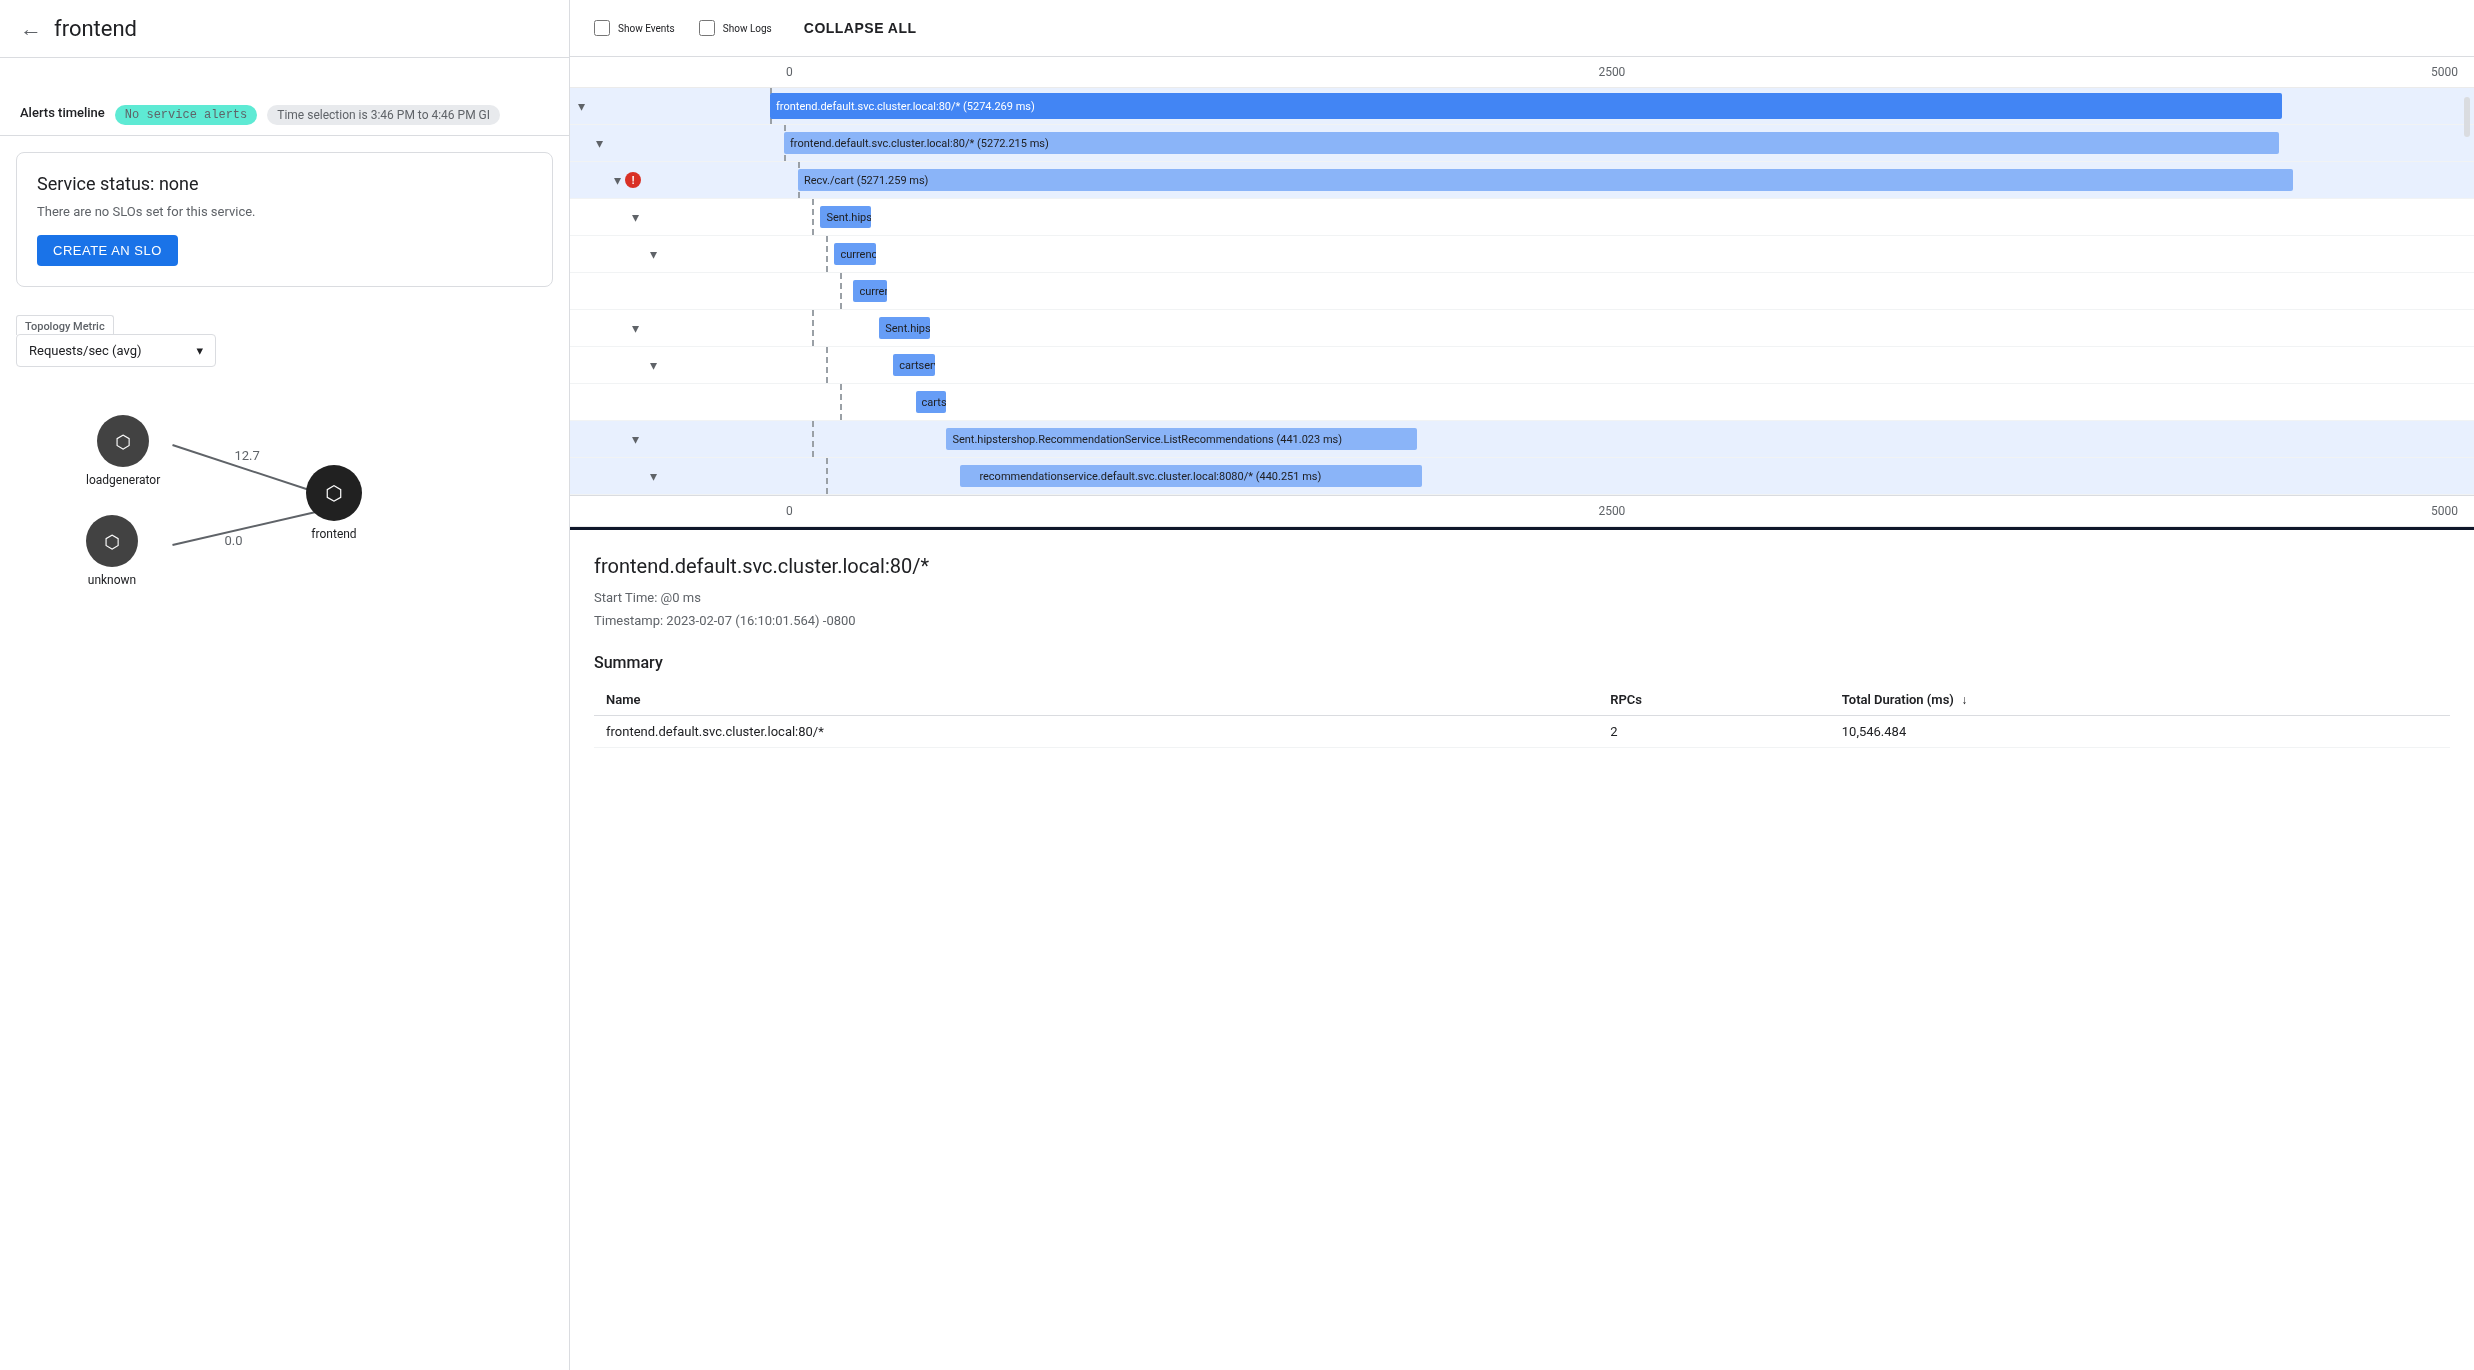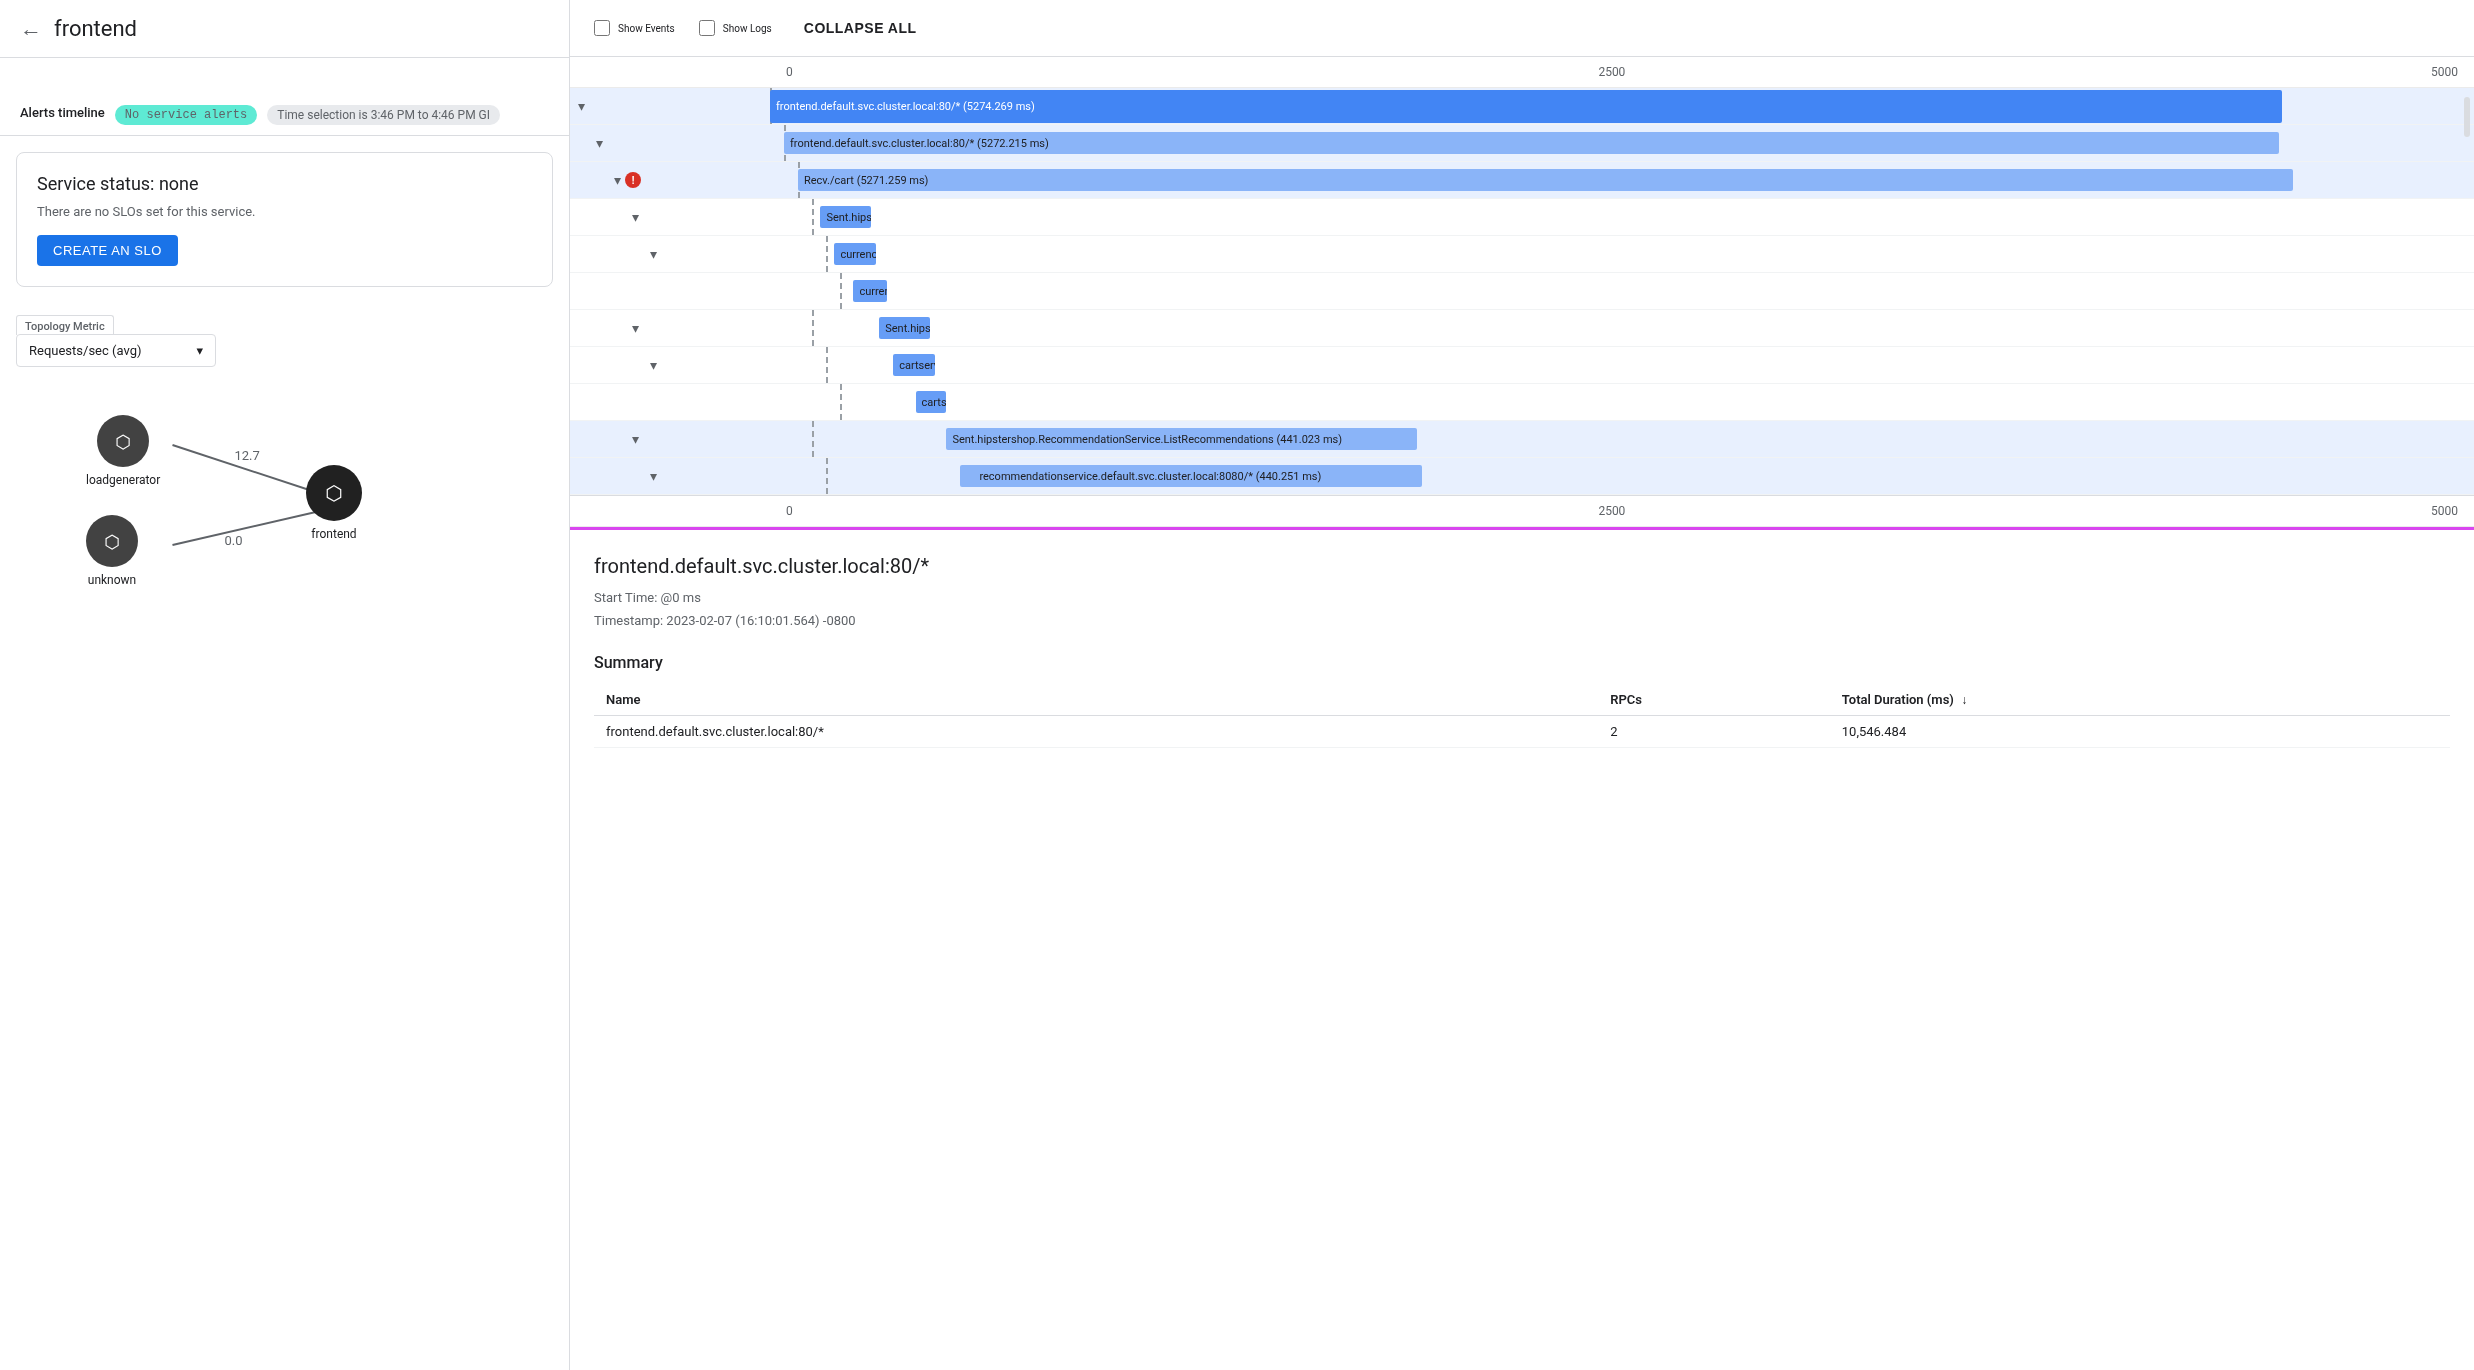--- a/index.html
+++ b/index.html
@@ -334,21 +334,21 @@
 
     .bar-blue-medium {
       background: #669df6;
     }
 
     
     .detail-panel {
       flex: 1;
       padding: 24px;
       overflow-y: auto;
-      border-top: 3px solid #d946ef;
+      border-top: 3px solid #0f172a;
       background: #fff;
     }
 
     .detail-title {
       font-size: 20px;
       font-weight: 400;
       color: #202124;
       margin-bottom: 8px;
     }
 
@@ -487,21 +487,21 @@
       </div>
     </div>
 
     <div id="trace-rows-container">
         <div class="trace-row highlighted">
           <div class="trace-indent" style="flex: 0 0 200px; display: flex; align-items: center; padding-left: 8px; font-size: 12px; color: rgb(95, 99, 104); overflow: hidden; white-space: nowrap; gap: 4px;">
             <span class="chevron" style="font-size: 14px; color: rgb(95, 99, 104); cursor: pointer; flex-shrink: 0;">▾</span>
           </div>
           <div class="trace-bar-area" style="flex: 1 1 0%; position: relative; height: 36px; display: flex; align-items: center;">
             <div style="position: absolute; left: 0px; top: 0px; bottom: 0px; width: 1px; border-left: 2px dashed rgb(154, 160, 166); pointer-events: none;"></div>
-            <div class="trace-bar bar-blue-dark" style="position: absolute; left: 0px; width: 1512px; height: 33px; border-radius: 2px; background: rgb(66, 133, 244); color: rgb(255, 255, 255); display: flex; align-items: center; padding-left: 6px; font-size: 11px; white-space: nowrap; overflow: hidden;">frontend.default.svc.cluster.local:80/* (5274.269 ms)</div>
+            <div class="trace-bar bar-blue-dark" style="position: absolute; left: 0px; width: 1512px; height: 26px; border-radius: 2px; background: rgb(66, 133, 244); color: rgb(255, 255, 255); display: flex; align-items: center; padding-left: 6px; font-size: 11px; white-space: nowrap; overflow: hidden;">frontend.default.svc.cluster.local:80/* (5274.269 ms)</div>
           </div>
         </div>
         <div class="trace-row highlighted">
           <div class="trace-indent" style="flex: 0 0 214px; display: flex; align-items: center; padding-left: 26px; font-size: 12px; color: rgb(95, 99, 104); overflow: hidden; white-space: nowrap; gap: 4px;">
             <span class="chevron" style="font-size: 14px; color: rgb(95, 99, 104); cursor: pointer; flex-shrink: 0;">▾</span>
           </div>
           <div class="trace-bar-area" style="flex: 1 1 0%; position: relative; height: 36px; display: flex; align-items: center;">
             <div style="position: absolute; left: 0px; top: 0px; bottom: 0px; width: 1px; border-left: 2px dashed rgb(154, 160, 166); pointer-events: none;"></div>
             <div class="trace-bar bar-blue-light" style="position: absolute; left: 0px; width: 1495.2px; height: 22px; border-radius: 2px; background: rgb(138, 180, 248); color: rgb(32, 33, 36); display: flex; align-items: center; padding-left: 6px; font-size: 11px; white-space: nowrap; overflow: hidden;">frontend.default.svc.cluster.local:80/* (5272.215 ms)</div>
           </div>

